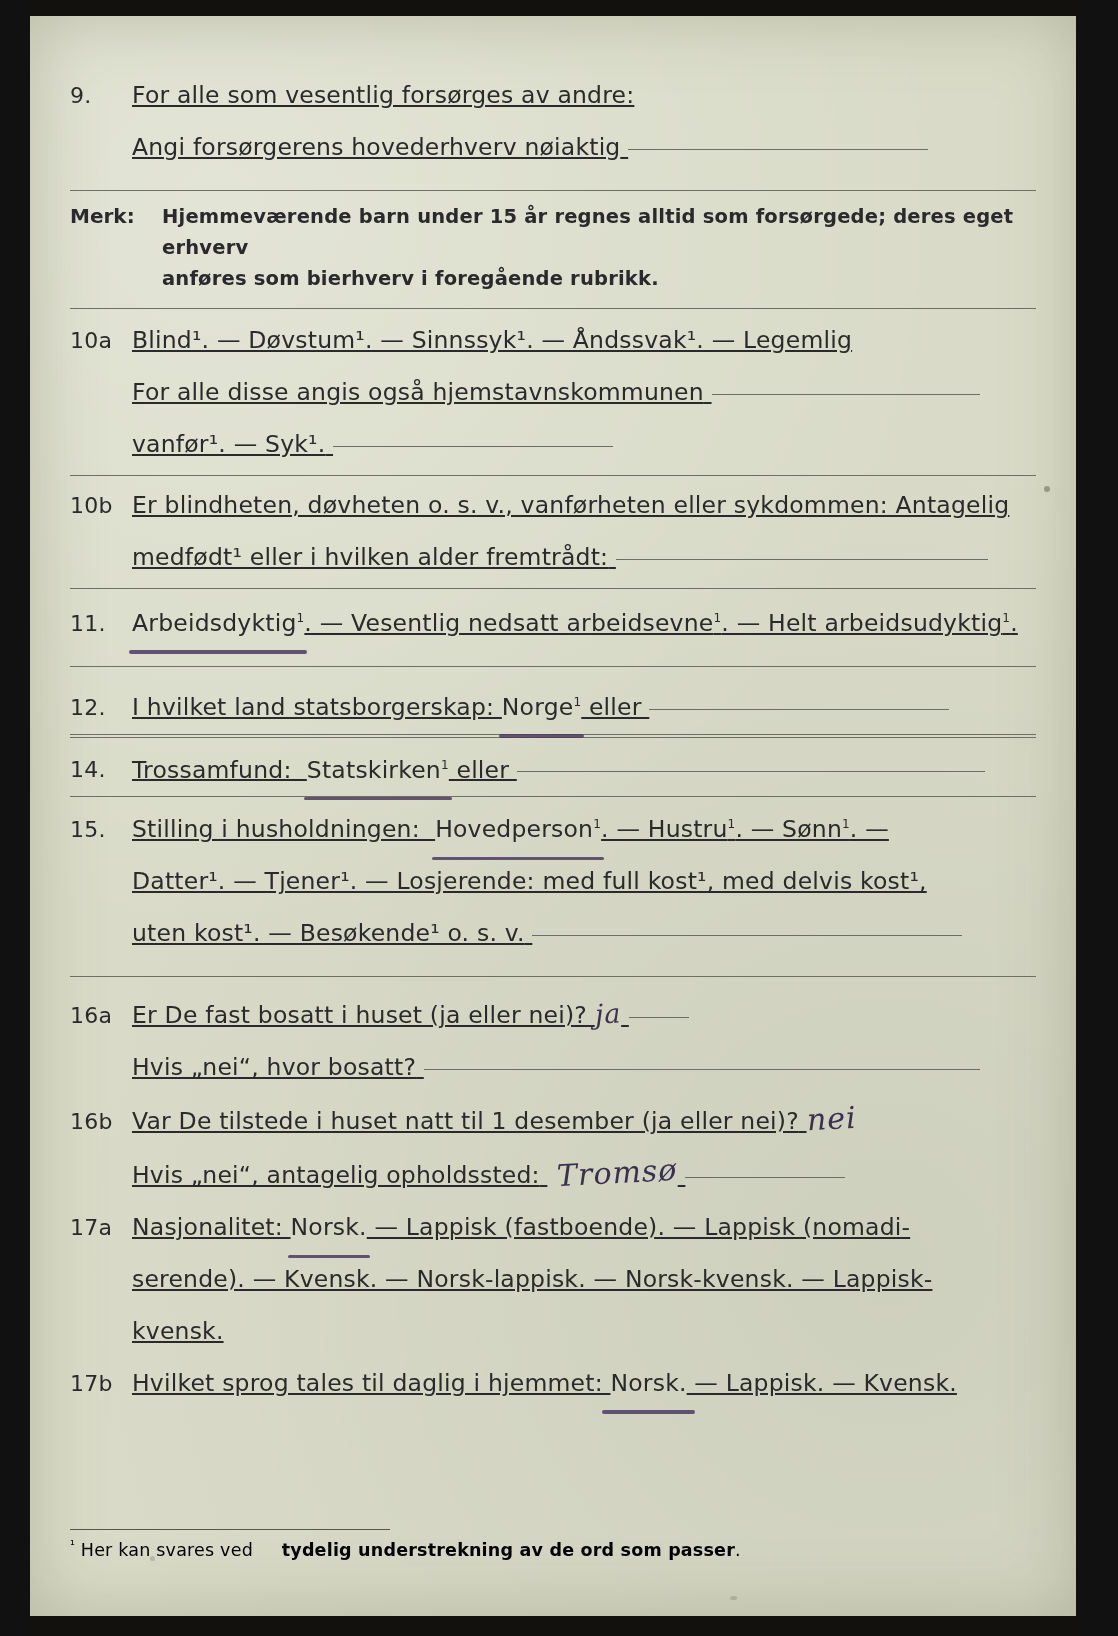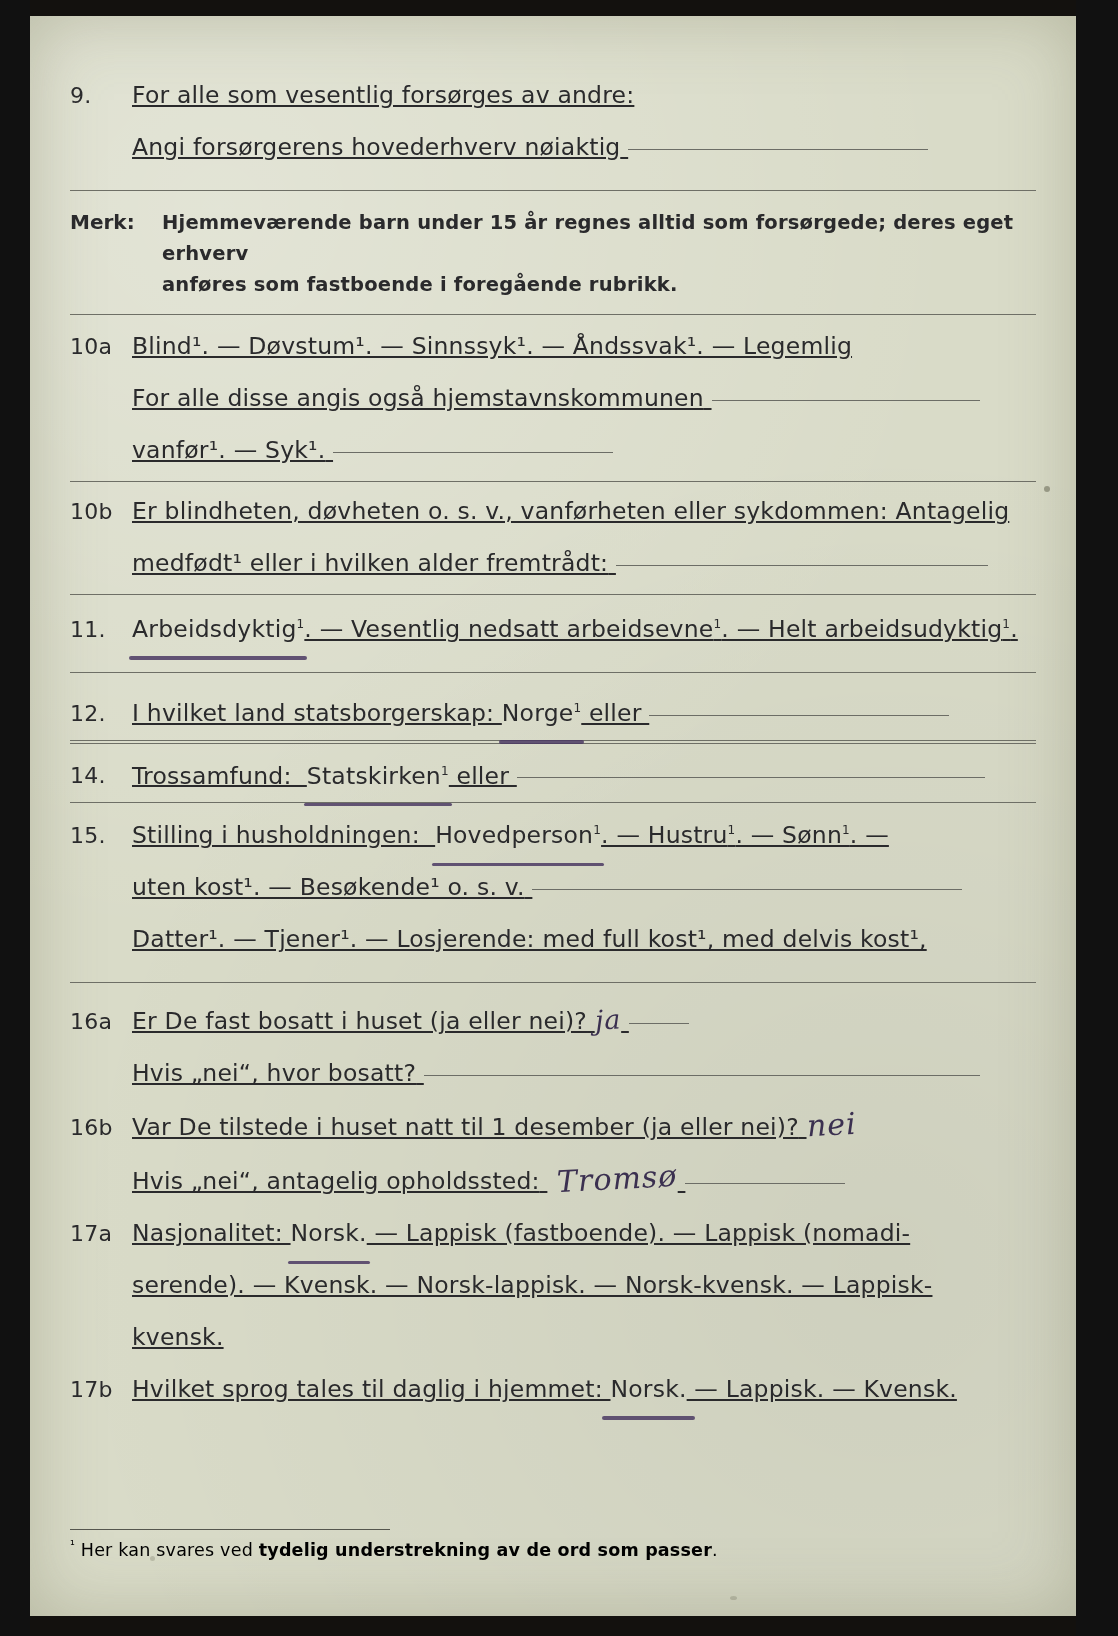--- a/index.html
+++ b/index.html
@@ -131,21 +131,21 @@
   }
   .footnote .fline {
     border-top: 1.8px solid #55564e;
     width: 320px;
     margin-bottom: 8px;
   }
   .footnote .ftxt {
     font-size: 17.5px;
     letter-spacing: .2px;
   }
-  .footnote b { font-weight: bold; }
+  .footnote b { font-weight: bold; margin-left: 23px; }
   .mark-hole {
     position: absolute;
     right: 26px;
     top: 470px;
     width: 6px;
     height: 6px;
     border-radius: 50%;
     background: rgba(80,80,60,.45);
   }
   .edge-l {
@@ -185,25 +185,25 @@
     <div class="row">
       <div class="num"></div>
       <div class="txt">
         <span>Angi forsørgerens hovederhverv nøiaktig</span>
         <span class="dotline" style="width:300px"></span>
       </div>
     </div>
 
     <div class="rule full" style="margin-top:18px;margin-bottom:8px"></div>
 
-    <div class="row" style="margin-top:16px">
+    <div class="row" style="margin-top:10px">
       <div class="merk-label">Merk:</div>
       <div class="small" style="flex:1">
         <div>Hjemmeværende barn under 15 år regnes alltid som forsørgede; deres eget erhverv</div>
-        <div>anføres som fastboende i foregående rubrikk.</div>
+        <div>anføres som bierhverv i foregående rubrikk.</div>
       </div>
     </div>
 
     <div class="rule full" style="margin-top:14px;margin-bottom:6px"></div>
 
     <div class="row">
       <div class="num">10a</div>
       <div class="txt">Blind¹. — Døvstum¹. — Sinnssyk¹. — Åndssvak¹. — Legemlig</div>
     </div>
     <div class="row">
@@ -270,28 +270,28 @@
     <div class="rule full" style="margin-top:2px;margin-bottom:2px"></div>
 
     <div class="row">
       <div class="num">15.</div>
       <div class="txt">
         Stilling i husholdningen: &nbsp;<span class="uline">Hovedperson<sup>1</sup></span>. — Hustru<sup>1</sup>. — Sønn<sup>1</sup>. —
       </div>
     </div>
     <div class="row">
       <div class="num"></div>
+      <div class="txt">Datter¹. — Tjener¹. — Losjerende: med full kost¹, med delvis kost¹,</div>
+    </div>
+    <div class="row">
+      <div class="num"></div>
       <div class="txt">
         <span>uten kost¹. — Besøkende¹ o. s. v.</span>
         <span class="dotline" style="width:430px"></span>
       </div>
-    </div>
-    <div class="row">
-      <div class="num"></div>
-      <div class="txt">Datter¹. — Tjener¹. — Losjerende: med full kost¹, med delvis kost¹,</div>
     </div>
 
     <div class="rule full" style="margin-top:18px;margin-bottom:12px"></div>
 
     <div class="row">
       <div class="num">16a</div>
       <div class="txt">
         <span>Er De fast bosatt i huset (ja eller nei)?</span>
         <span class="hand">ja</span>
         <span class="dotline" style="width:60px"></span>

